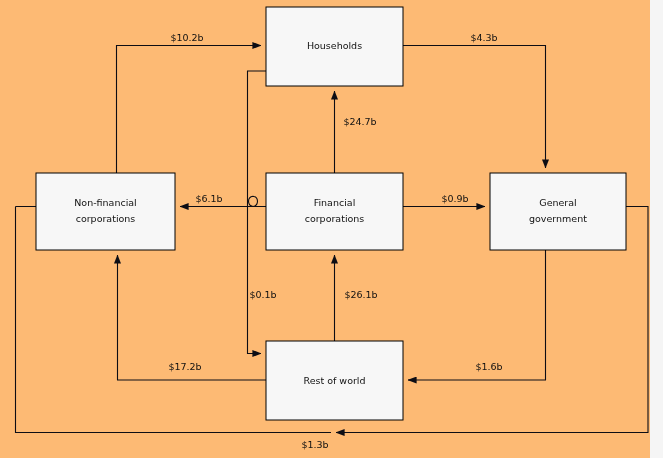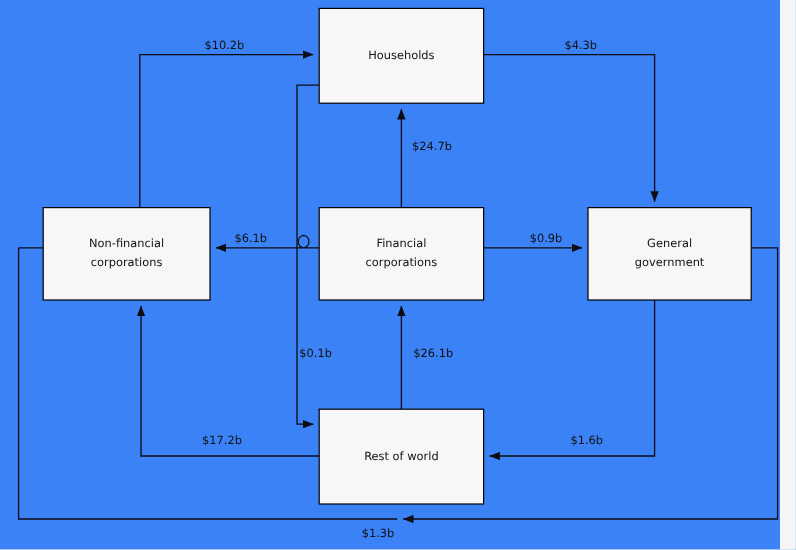--- a/index.html
+++ b/index.html
@@ -10,21 +10,21 @@
   body {
     width: 663px;
     height: 458px;
     overflow: hidden;
     font-family: "DejaVu Sans", "Liberation Sans", sans-serif;
   }
   #diagram-root {
     position: relative;
     width: 650px;
     height: 458px;
-    background: #3b82f6;
+    background: #fdba74;
   }
   svg#flow-svg {
     position: absolute;
     top: 0;
     left: 0;
     width: 663px;
     height: 458px;
   }
   .node-rect {
     fill: #f7f7f7;

